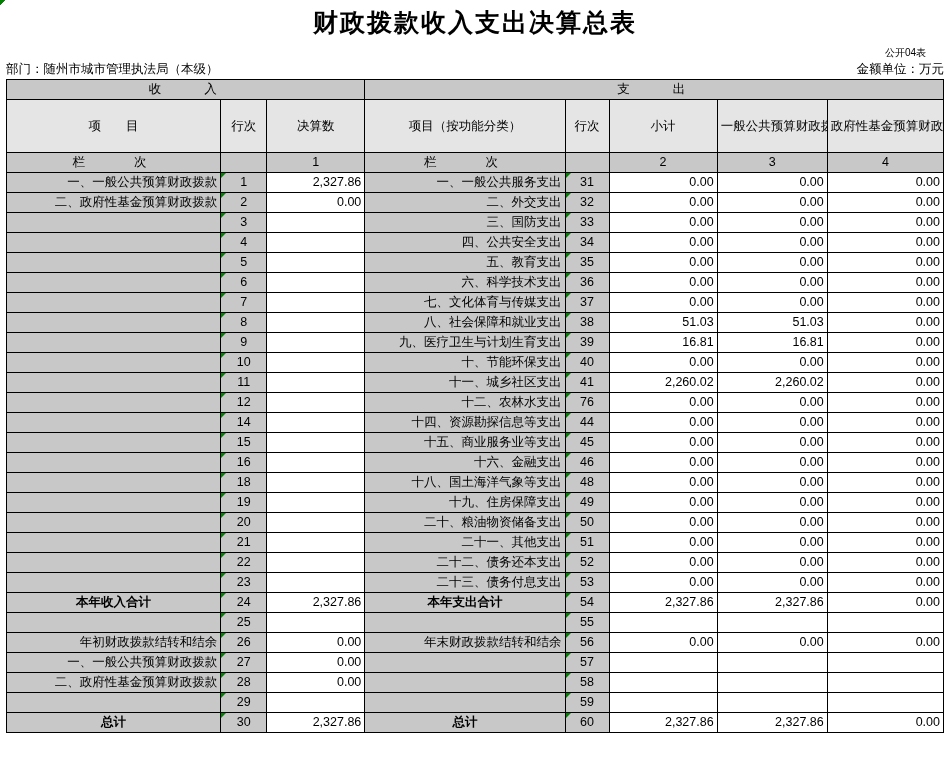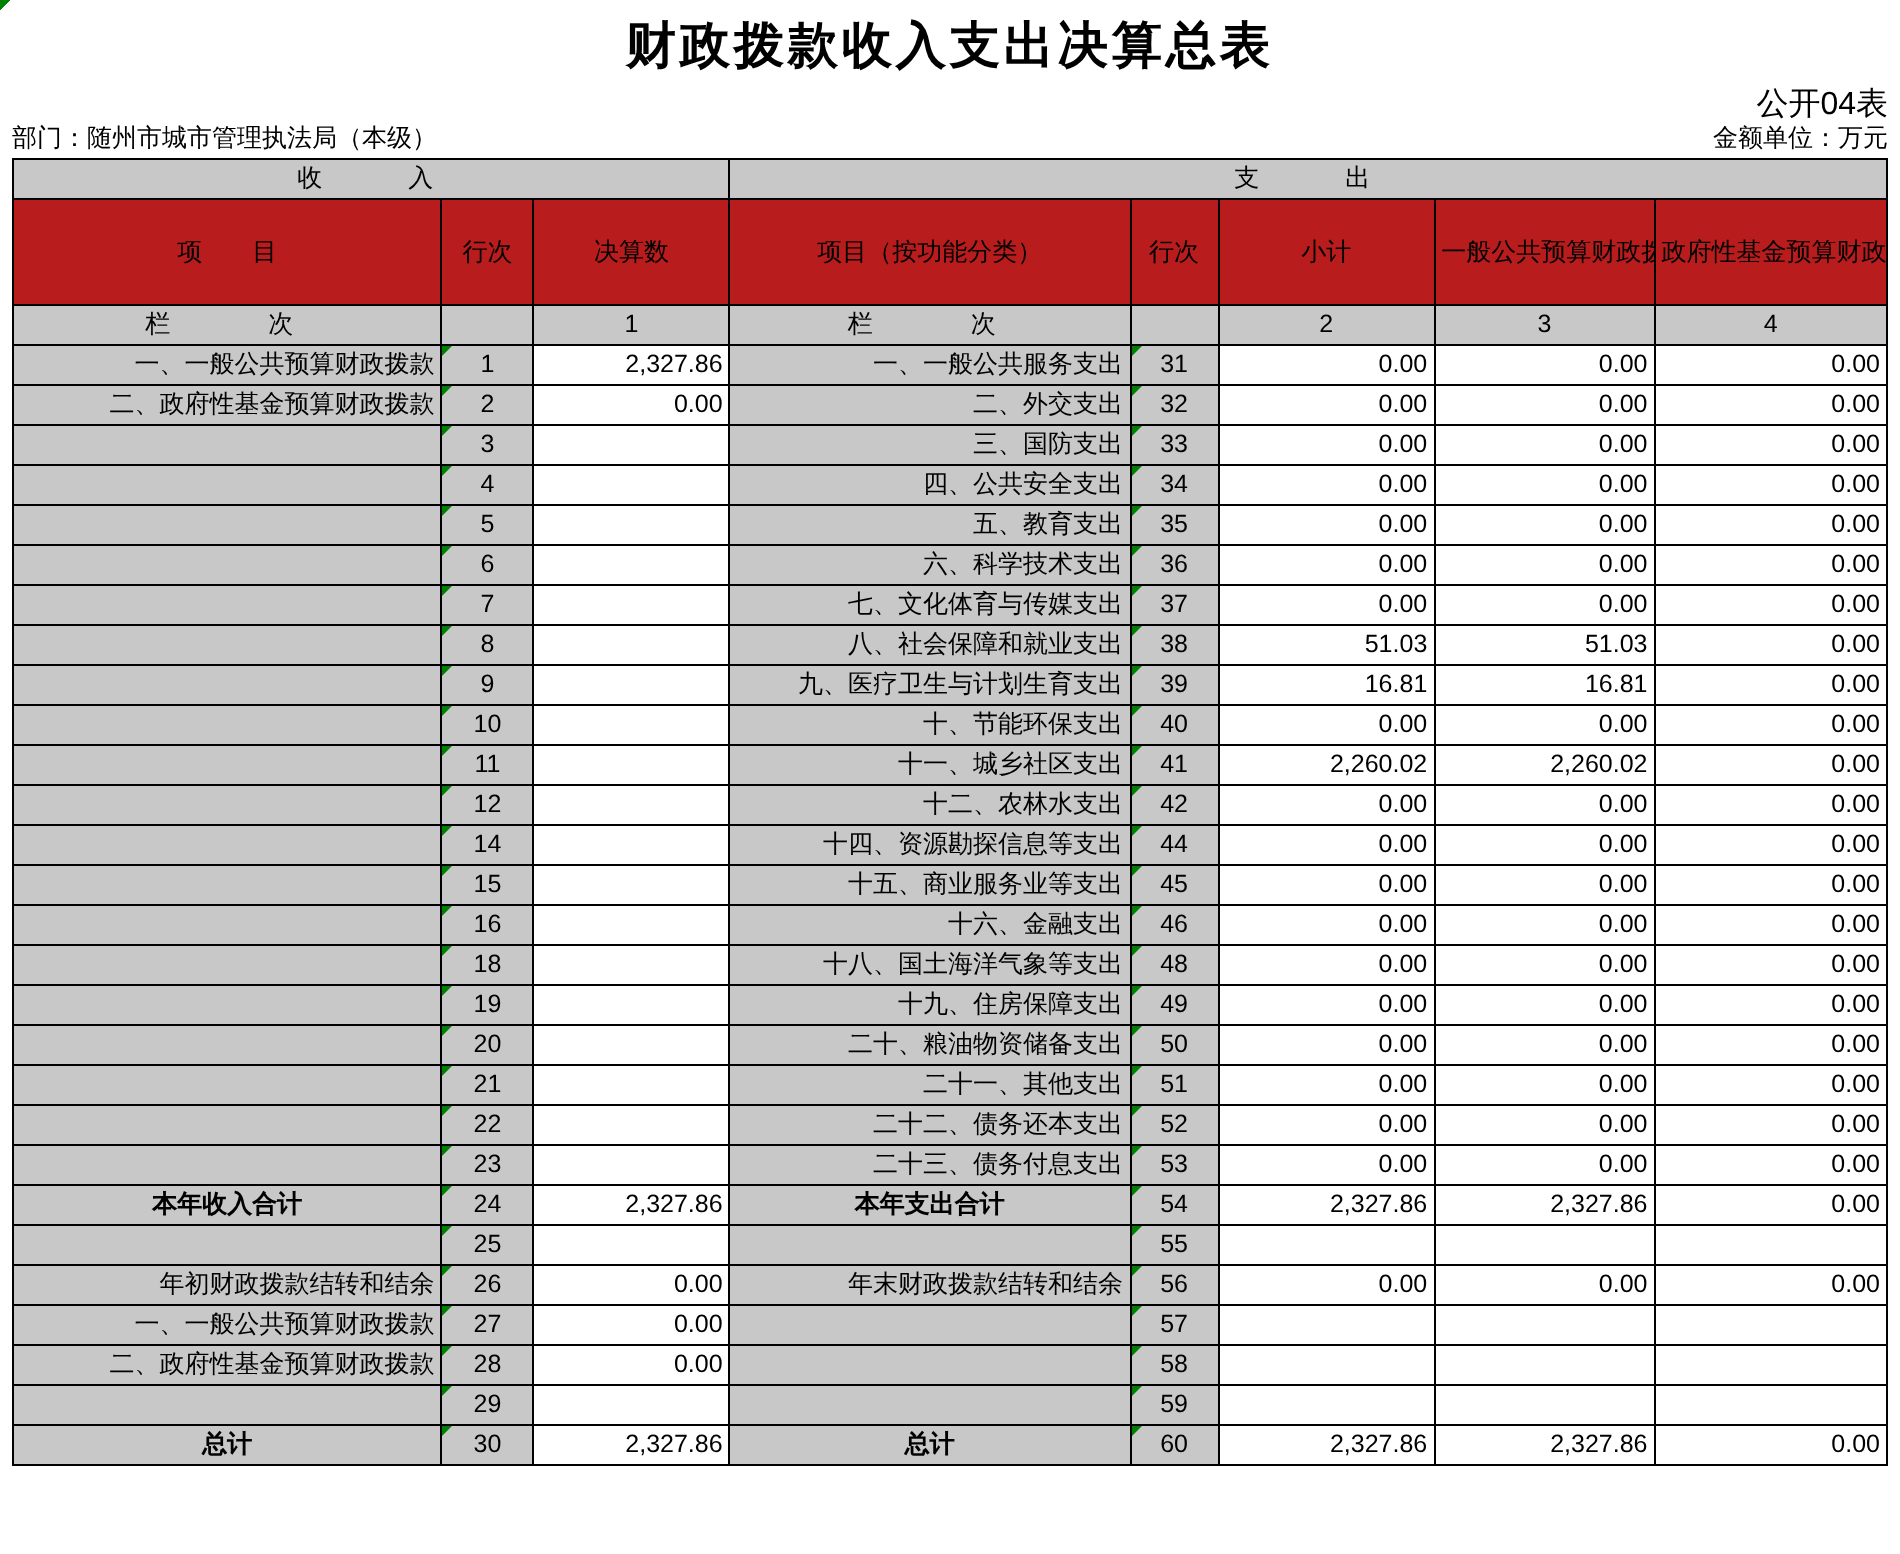--- a/index.html
+++ b/index.html
@@ -25,22 +25,22 @@
     text-align: center;
     font-size: 25px;
     font-weight: bold;
     letter-spacing: 2px;
     padding-top: 6px;
     padding-bottom: 6px;
     font-family: "Liberation Serif", serif;
   }
   .meta-right {
     text-align: right;
-    font-size: 16px;
-    padding-right: 6px;
+    font-size: 10px;
+    padding-right: 24px;
     line-height: 16px;
   }
   .meta-row {
     display: flex;
     justify-content: space-between;
     align-items: flex-end;
     font-size: 12.5px;
     padding: 0 6px 2px 6px;
     line-height: 16px;
   }
@@ -54,21 +54,21 @@
     border: 1px solid #000000;
     font-size: 12.5px;
     font-weight: normal;
     padding: 0 3px;
     height: 19px;
     line-height: 17px;
     overflow: hidden;
     white-space: nowrap;
   }
   .hdr {
-    background: #b91c1c;
+    background: #e5e5e5;
     text-align: center;
     font-weight: bold;
   }
   .lancì {
     background: #c8c8c8;
     text-align: center;
     letter-spacing: 8px;
   }
   .colnum {
     background: #c8c8c8;
@@ -276,21 +276,21 @@
           <td class="rownum mark">41</td>
           <td class="num">2,260.02</td>
           <td class="num">2,260.02</td>
           <td class="num">0.00</td>
         </tr>
         <tr>
           <td class="label-cell"></td>
           <td class="rownum mark">12</td>
           <td class="blank"></td>
           <td class="label-cell">十二、农林水支出</td>
-          <td class="rownum mark">42</td>
+          <td class="rownum mark">76</td>
           <td class="num">0.00</td>
           <td class="num">0.00</td>
           <td class="num">0.00</td>
         </tr>
         <tr>
           <td class="label-cell"></td>
           <td class="rownum mark">14</td>
           <td class="blank"></td>
           <td class="label-cell">十四、资源勘探信息等支出</td>
           <td class="rownum mark">44</td>

